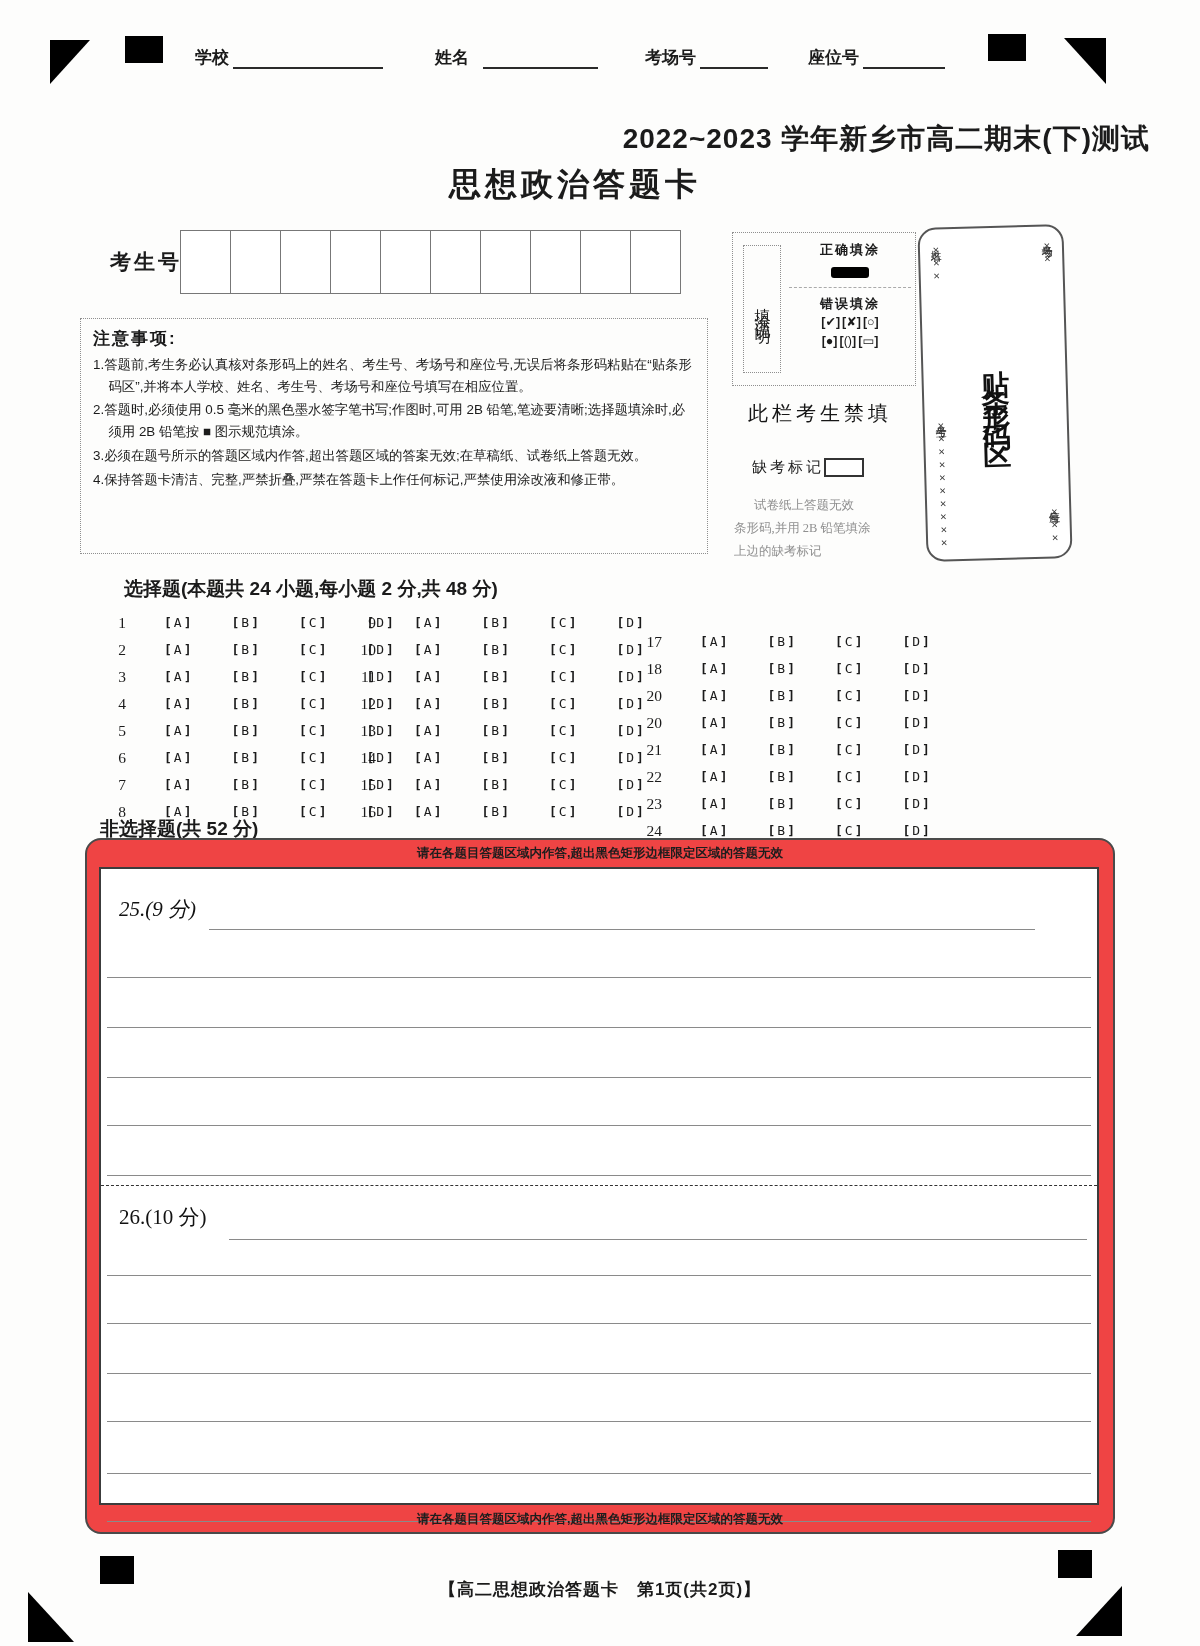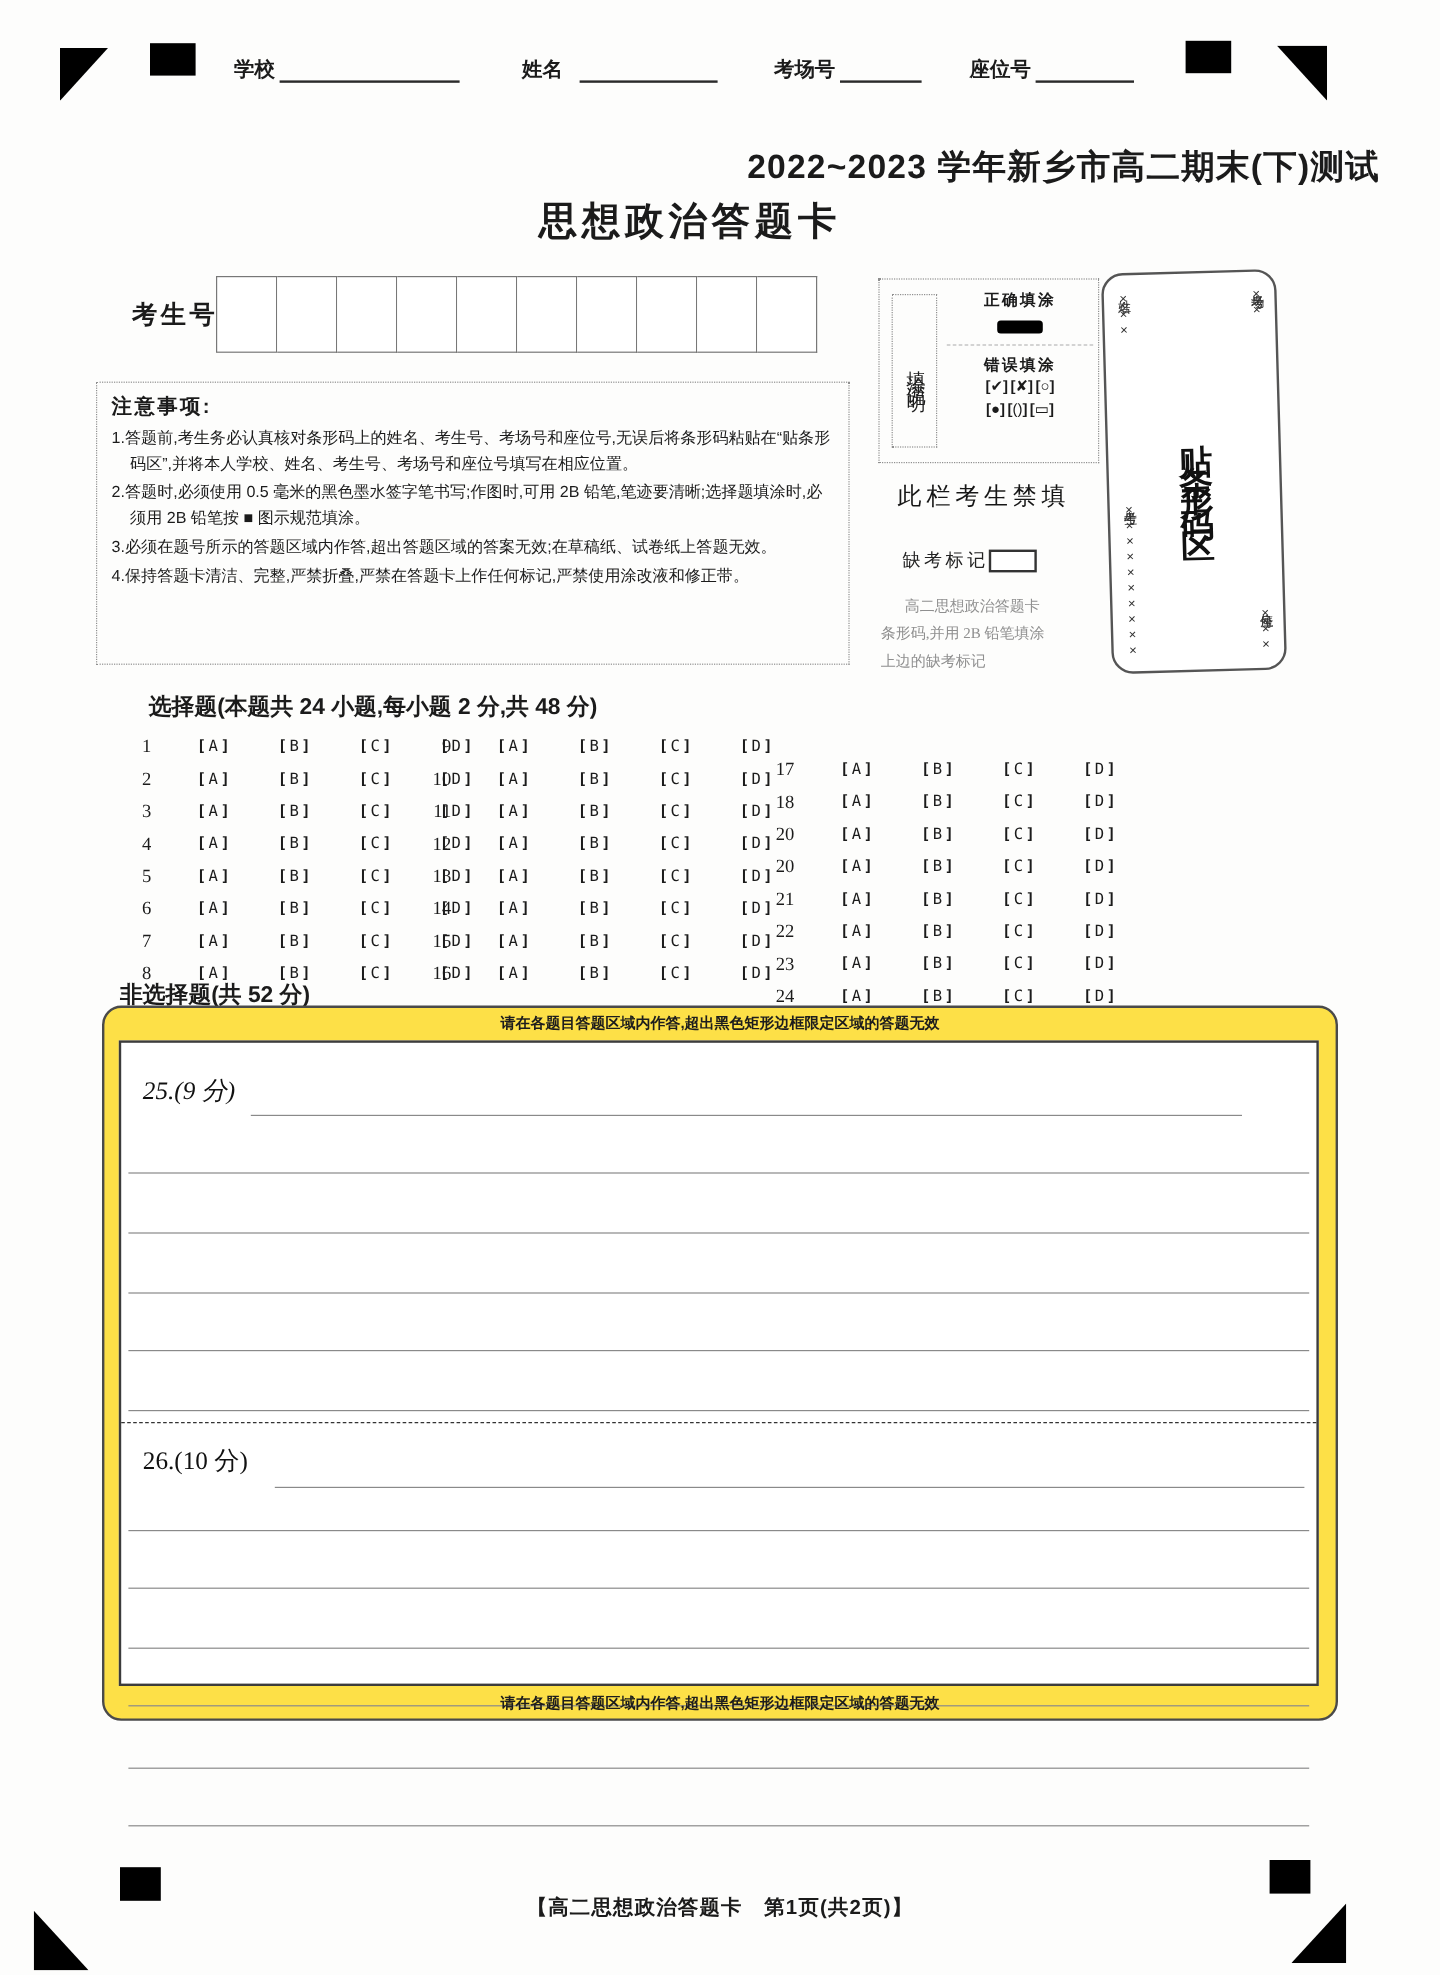--- a/index.html
+++ b/index.html
@@ -55,21 +55,21 @@
   .mcq-header{position:absolute;left:100px;top:576px;font-size:19px;font-weight:bold;margin-left:24px;}
   .mcq-grid{position:absolute;left:0;top:609px;width:1150px;height:216px;}
   .mcq-col{position:absolute;top:0;}
   .mcq-row{display:flex;align-items:center;height:27px;}
   .qnum{width:26px;text-align:right;font-size:15.5px;font-family:"Liberation Serif",serif;}
   .opt{margin-left:38px;font-size:13px;font-family:"DejaVu Sans Mono",monospace;letter-spacing:2px;white-space:nowrap;}
   .opt:first-of-type{margin-left:16px;}
   .opt .bk{font-weight:bold;}
   .frq-header{position:absolute;left:100px;top:816px;font-size:19px;font-weight:bold;}
   
-  .frq-outer{position:absolute;left:85px;top:838px;width:1030px;height:596px;border:2px solid #4a4a4a;border-radius:16px;box-sizing:border-box;background:#fde047;}
+  .frq-outer{position:absolute;left:85px;top:838px;width:1030px;height:696px;border:2px solid #4a4a4a;border-radius:16px;box-sizing:border-box;background:#ef4444;}
   .frq-warning-top{position:absolute;top:5px;left:0;right:0;text-align:center;font-size:12.5px;font-weight:bold;color:#1d1d1d;}
   .frq-warning-bottom{position:absolute;bottom:4px;left:0;right:0;text-align:center;font-size:12.5px;font-weight:bold;color:#1d1d1d;}
   .frq-inner{position:absolute;left:12px;top:27px;right:14px;bottom:27px;border:2px solid #3c3c3c;background:#fff;}
   .qlabel{position:absolute;font-size:21px;font-family:"Liberation Serif",serif;color:#111;}
   #q25-label{left:18px;top:26px;font-style:italic;}
   #q26-label{left:18px;top:334px;}
   .qline{position:absolute;height:0;border-bottom:1.5px solid #8a8a8a;}
   .dash-div{position:absolute;left:0;right:0;top:316px;border-top:1.6px dashed #333;}
   
   .footer{position:absolute;top:1578px;left:0;width:1200px;text-align:center;font-size:17px;font-weight:bold;letter-spacing:1px;}
@@ -145,21 +145,21 @@
       <div class="fg-symrow" id="wrong-row-2"><span class="sym"><span class="bk">[</span><span>●</span><span class="bk">]</span></span><span class="sym"><span class="bk">[</span><span>()</span><span class="bk">]</span></span><span class="sym"><span class="bk">[</span><span>▭</span><span class="bk">]</span></span></div>
     </div>
   </div>
 
   <div class="forb-title">此栏考生禁填</div>
   <div class="absent">
     <span>缺考标记</span>
     <span class="absent-box"></span>
   </div>
   <div class="forb-note" id="forbidden-note">
-      <div class="indent">高二思想政治答题卡</div>
+      <div class="indent">试卷纸上答题无效</div>
       <div>条形码,并用 2B 铅笔填涂</div>
       <div>上边的缺考标记</div>
     </div>
 
   <div class="barcode">
     <span class="bc-label bc-tl">姓名×××</span>
     <span class="bc-label bc-tr">考场号××</span>
     <div class="bc-title">贴条形码区</div>
     <span class="bc-label bc-bl">考生号××××××××××</span>
     <span class="bc-label bc-br">座位号×××</span>

